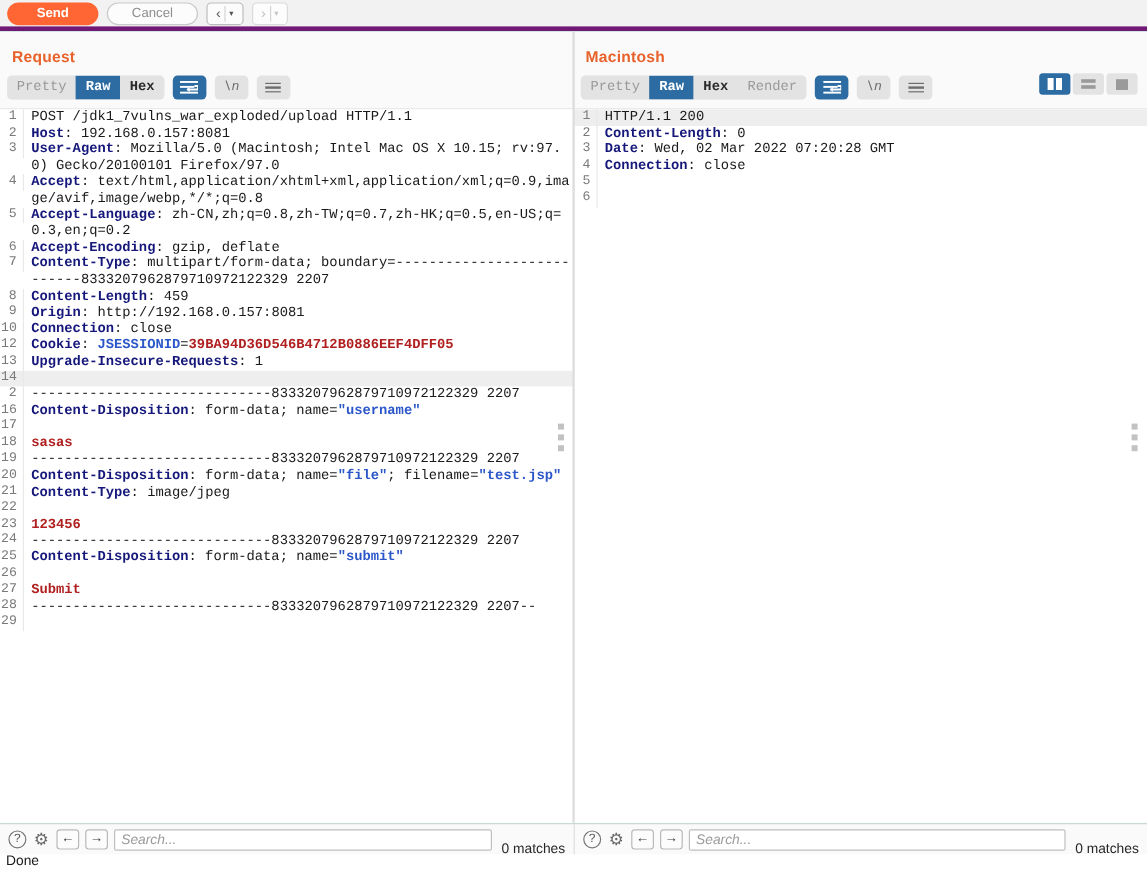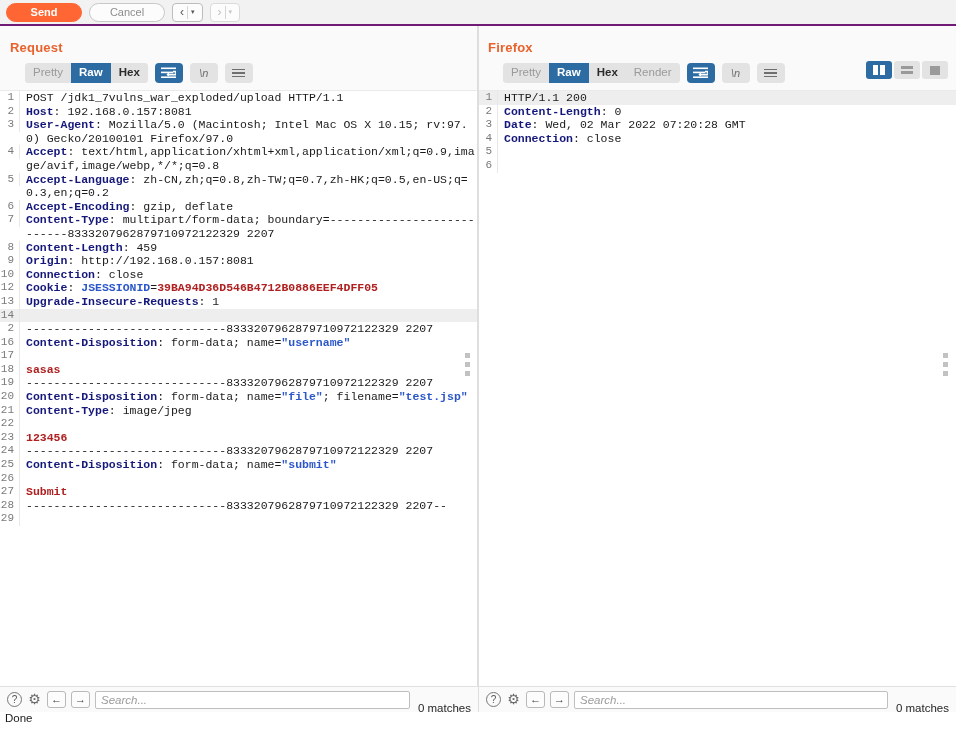--- a/index.html
+++ b/index.html
@@ -10,21 +10,21 @@
     font-family: "Liberation Sans", sans-serif;
     font-size: 12px;
     color: #202020;
     overflow: hidden;
   }
 
   
   #top-toolbar {
     height: 26px;
     background: #f2f2f2;
-    border-bottom: 2px solid #701a75;
+    border-bottom: 4px solid #701a75;
     display: flex;
     align-items: center;
     padding: 0 6px;
     gap: 7px;
   }
   .btn-send {
     width: 76px; height: 19px;
     background: #ff6633;
     border: 1px solid #ff6633;
     border-radius: 9.5px;
@@ -97,22 +97,23 @@
   .panel-title {
     color: #e8622c;
     font-size: 13px;
     font-weight: bold;
     letter-spacing: .2px;
   }
   .panel-toolbar {
     display: flex;
     align-items: center;
     gap: 7px;
-    padding: 8px 0 7px 25px;
+    padding: 8px 0 7px 6px;
     background: #fafafa;
+    font-family: Liberation Mono, monospace;
   }
   .seg {
     display: flex;
     border-radius: 4px;
     overflow: hidden;
     background: #e3e3e3;
   }
   .seg .tab {
     padding: 3px 8px 4px;
     font-size: 11.5px;
@@ -476,21 +477,21 @@
           <i></i>
           <i></i>
       </div>
     </div>
   </div>
 
   <div id="panel-divider"></div>
 
   <div class="panel" id="response-panel">
     <div class="panel-head">
-      <span class="panel-title">Firefox</span>
+      <span class="panel-title">Macintosh</span>
     </div>
     <div class="panel-toolbar">
       <div class="seg">
         <div class="tab">Pretty</div>
         <div class="tab active">Raw</div>
         <div class="tab dark">Hex</div>
         <div class="tab">Render</div>
       </div>
       <div class="iconbtn active">
         <svg width="15" height="12" viewBox="0 0 15 12">

